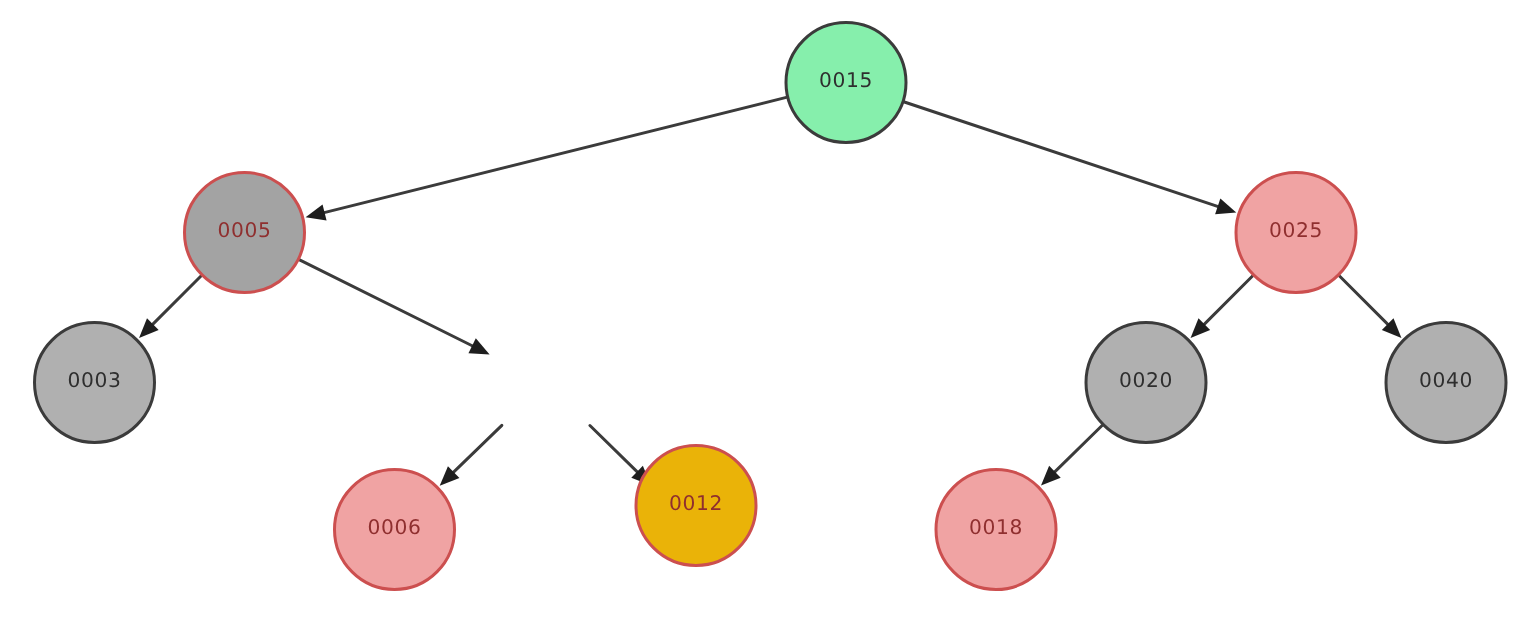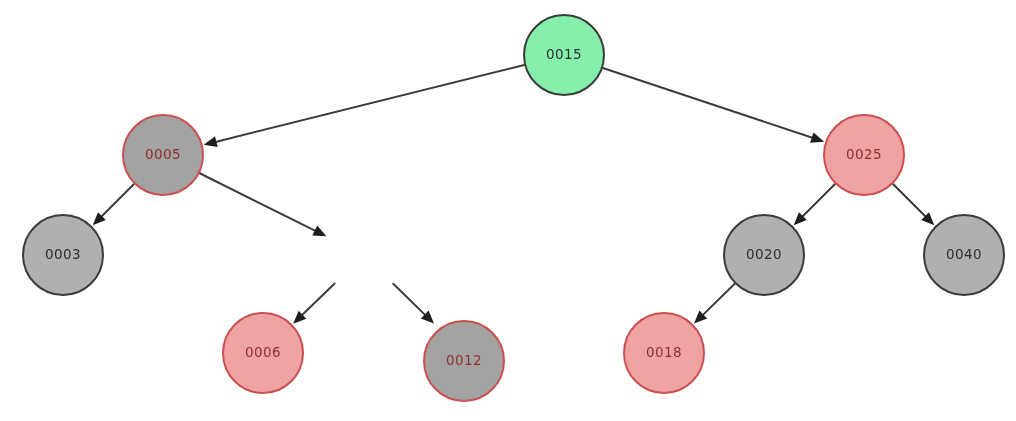--- a/index.html
+++ b/index.html
@@ -81,19 +81,19 @@
     </div>
     <div class="tree-node" style="left: 723px; top: 214px; width: 82px; height: 82px; background: rgb(176, 176, 176); border: 2px solid rgb(59, 59, 59);">
       <span class="node-label" style="color: rgb(46, 46, 46);">0020</span>
     </div>
     <div class="tree-node" style="left: 923px; top: 214px; width: 82px; height: 82px; background: rgb(176, 176, 176); border: 2px solid rgb(59, 59, 59);">
       <span class="node-label" style="color: rgb(46, 46, 46);">0040</span>
     </div>
     <div class="tree-node" style="left: 222px; top: 312px; width: 82px; height: 82px; background: rgb(240, 163, 163); border: 2px solid rgb(204, 79, 79);">
       <span class="node-label" style="color: rgb(143, 47, 47); text-align: center;">0006</span>
     </div>
-    <div class="tree-node" style="left: 423px; top: 320px; width: 82px; height: 82px; background: #a3a3a3; border: 2px solid rgb(204, 79, 79);">
+    <div class="tree-node" style="left: 423px; top: 296px; width: 82px; height: 82px; background: #eab308; border: 2px solid rgb(204, 79, 79);">
       <span class="node-label" style="color: rgb(143, 47, 47);">0012</span>
     </div>
     <div class="tree-node" style="left: 623px; top: 312px; width: 82px; height: 82px; background: rgb(240, 163, 163); border: 2px solid rgb(204, 79, 79);">
       <span class="node-label" style="color: rgb(143, 47, 47);">0018</span>
     </div>
   </div>
 
 </body></html>

